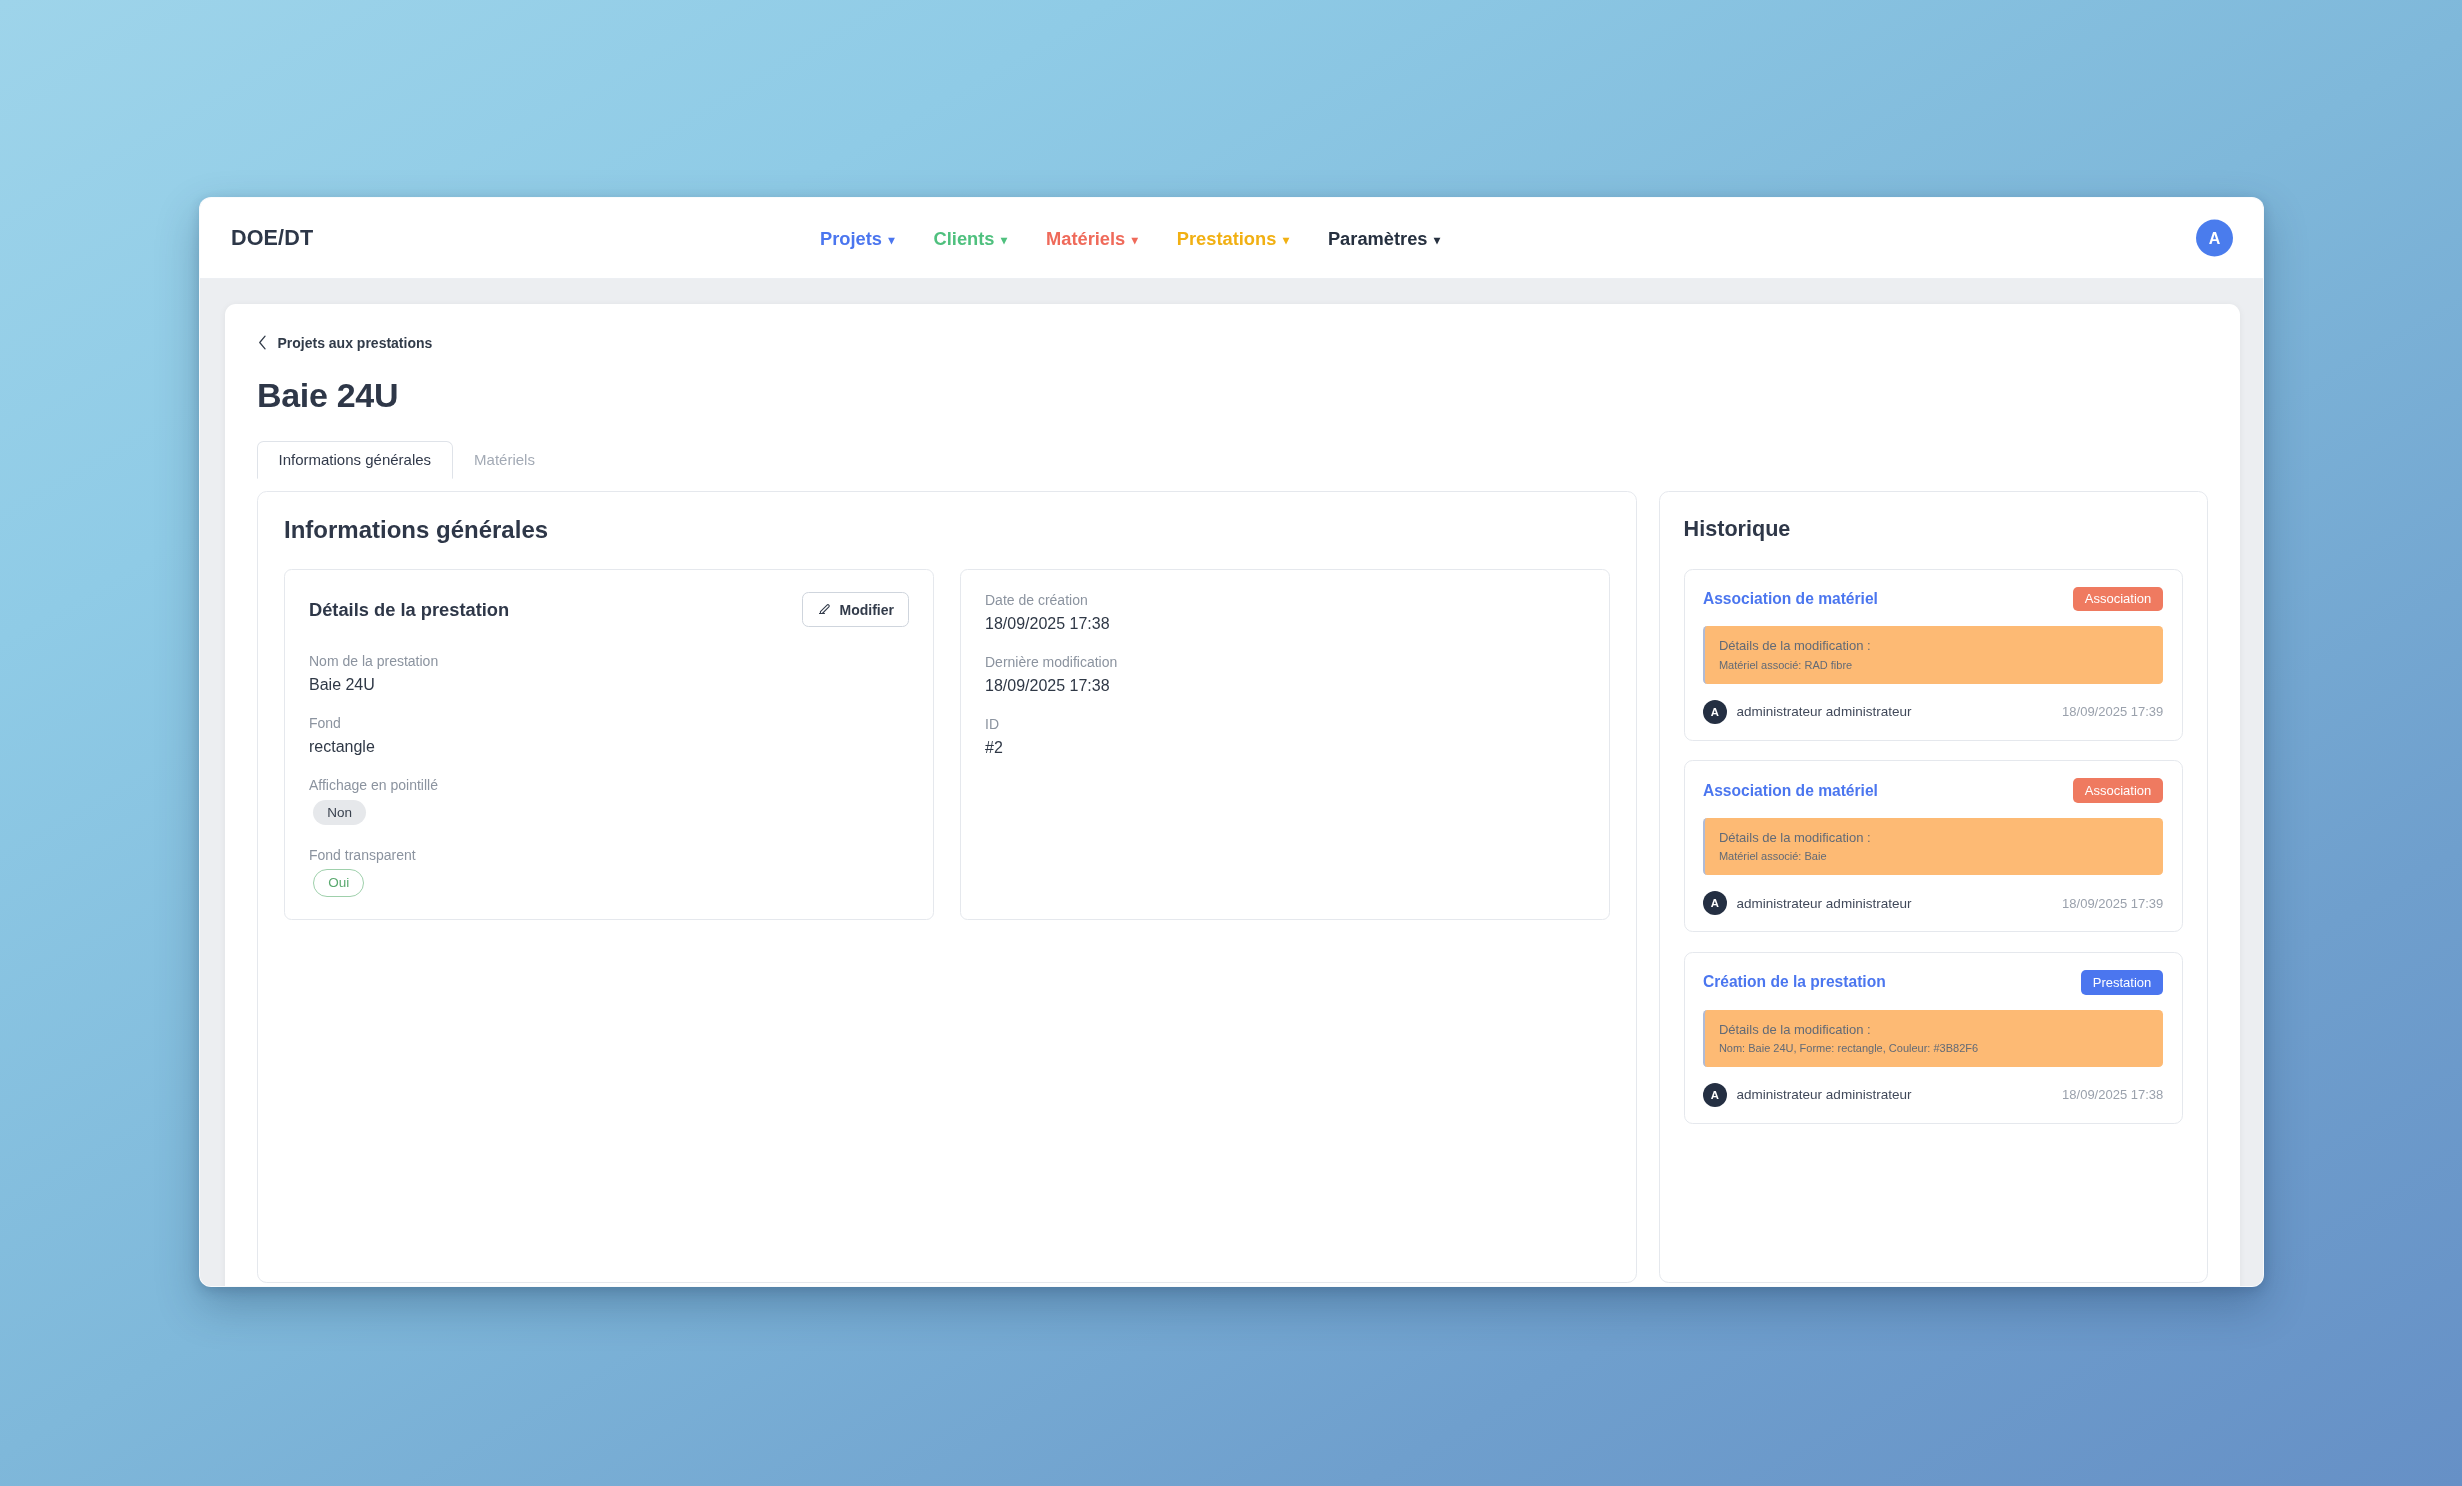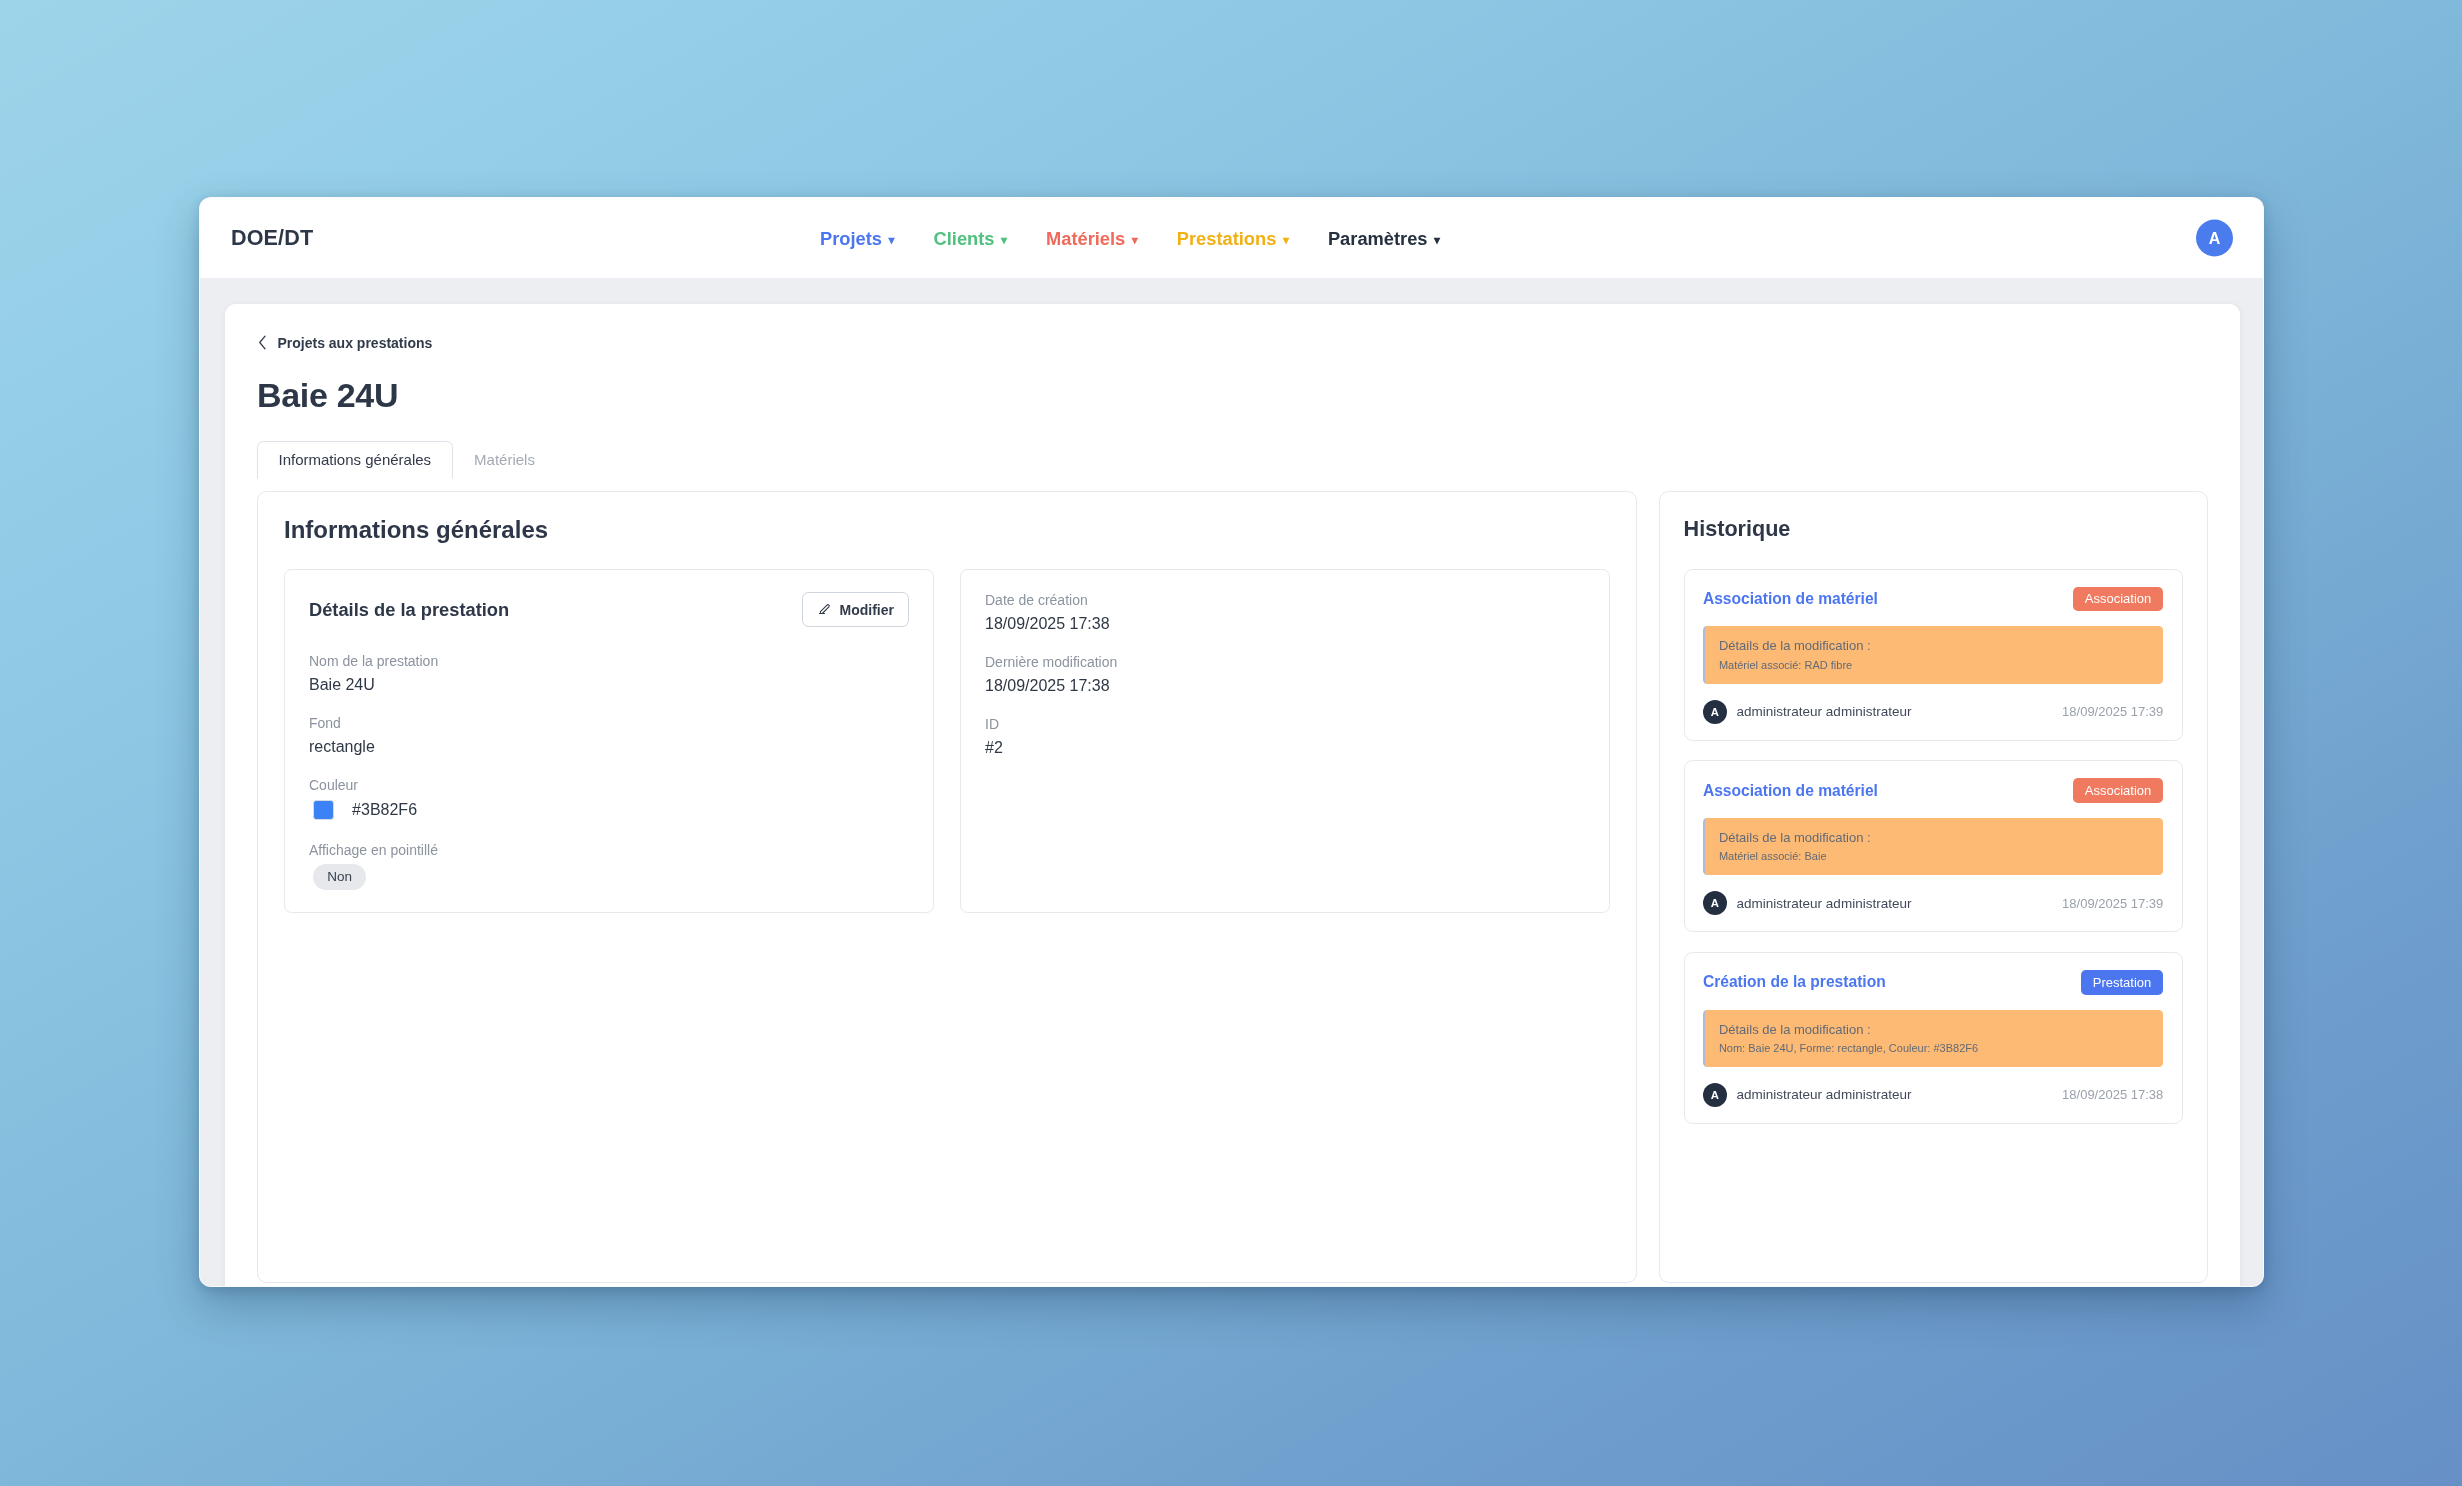--- a/index.html
+++ b/index.html
@@ -457,33 +457,30 @@
               <div class="field">
                 <div class="flabel">Nom de la prestation</div>
                 <div class="fvalue">Baie 24U</div>
               </div>
 
               <div class="field">
                 <div class="flabel">Fond</div>
                 <div class="fvalue">rectangle</div>
               </div>
 
-              <div class="field">
-                <div class="flabel">Couleur</div>
-                <div class="colorrow">
-                  <span class="swatch" style="background: rgb(59, 130, 246);"></span>
-                  <span class="colorhex">#3B82F6</span>
-                </div>
-              </div>
 
               <div class="field">
                 <div class="flabel">Affichage en pointillé</div>
                 <div><span class="pill pill-grey">Non</span></div>
               </div>
 
+              <div class="field">
+                <div class="flabel">Fond transparent</div>
+                <div><span class="pill pill-green">Oui</span></div>
+              </div>
             </div>
 
             <div class="panel panel-right">
               <div class="field">
                 <div class="flabel">Date de création</div>
                 <div class="fvalue">18/09/2025 17:38</div>
               </div>
               <div class="field">
                 <div class="flabel">Dernière modification</div>
                 <div class="fvalue">18/09/2025 17:38</div>

